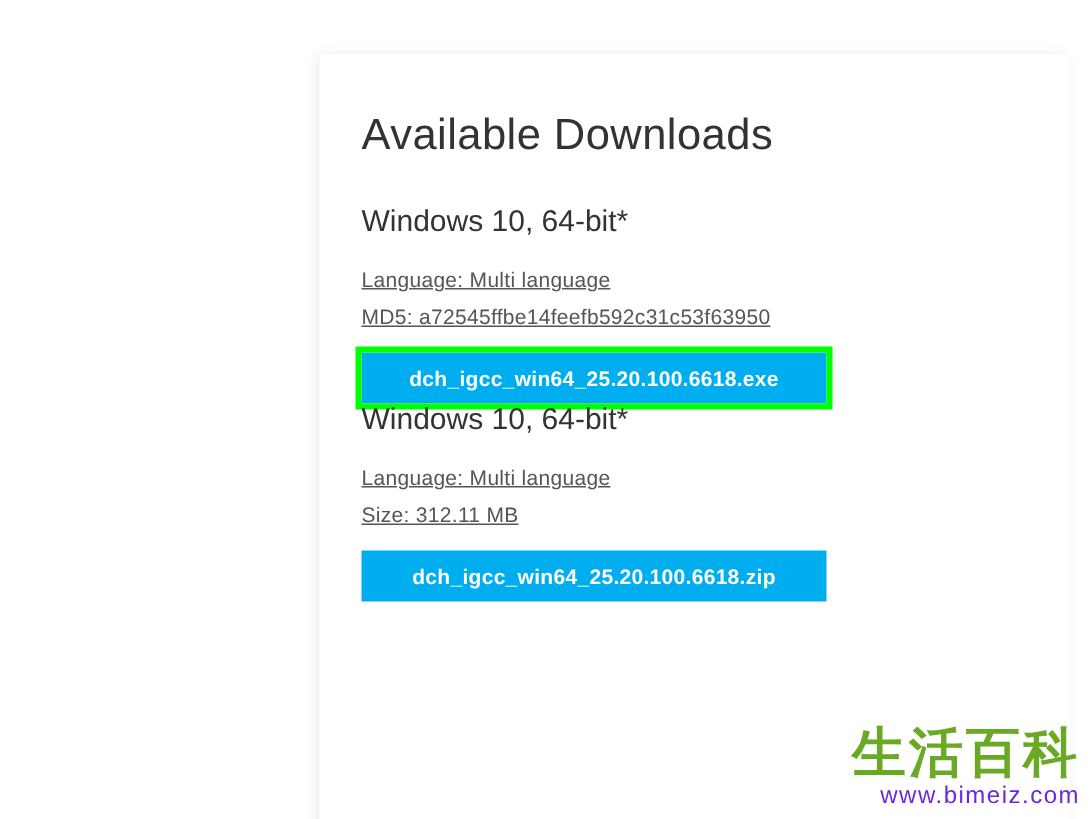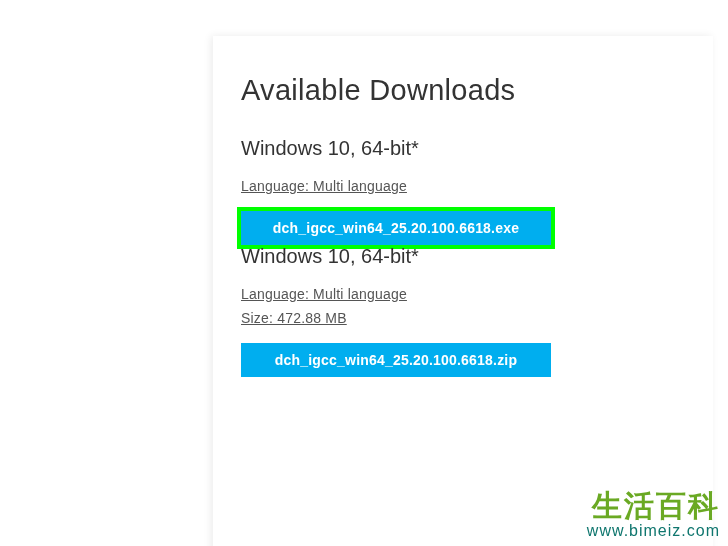--- a/index.html
+++ b/index.html
@@ -69,52 +69,53 @@
     }
     .watermark {
       position: absolute;
       right: 8px;
       bottom: 6px;
       text-align: right;
       line-height: 1.1;
       pointer-events: none;
     }
     .watermark-chars {
-      font-size: 30px;
+      font-size: 36px;
       color: #6aa923;
       font-weight: 600;
       font-family: "SimSun","SimHei",serif;
       letter-spacing: 2px;
       text-shadow: 1px 1px 0 rgba(255,255,255,0.6);
     }
     .watermark-url {
       font-size: 16px;
-      color: #0f766e;
+      color: #6d28d9;
       font-weight: 500;
       font-family: Arial, sans-serif;
       letter-spacing: 1px;
     }
   </style>
 </head>
 <body>
 
 <div class="content-panel">
   <div class="panel-inner">
     <h1 class="section-title">Available Downloads</h1>
 
     <div class="download-block">
       <h2 class="os-title">Windows 10, 64-bit*</h2>
       <div class="meta-line">Language: Multi language</div>
+      <div class="meta-line">MD5: a72545ffbe14feefb592c31c53f63950</div>
       <button class="download-btn highlighted">dch_igcc_win64_25.20.100.6618.exe</button>
     </div>
 
     <div class="download-block">
       <h2 class="os-title">Windows 10, 64-bit*</h2>
       <div class="meta-line">Language: Multi language</div>
-      <div class="meta-line">Size: 472.88 MB</div>
+      <div class="meta-line">Size: 312.11 MB</div>
       <button class="download-btn">dch_igcc_win64_25.20.100.6618.zip</button>
     </div>
   </div>
 </div>
 
 <div class="watermark">
   <div class="watermark-chars">生活百科</div>
   <div class="watermark-url">www.bimeiz.com</div>
 </div>
 

